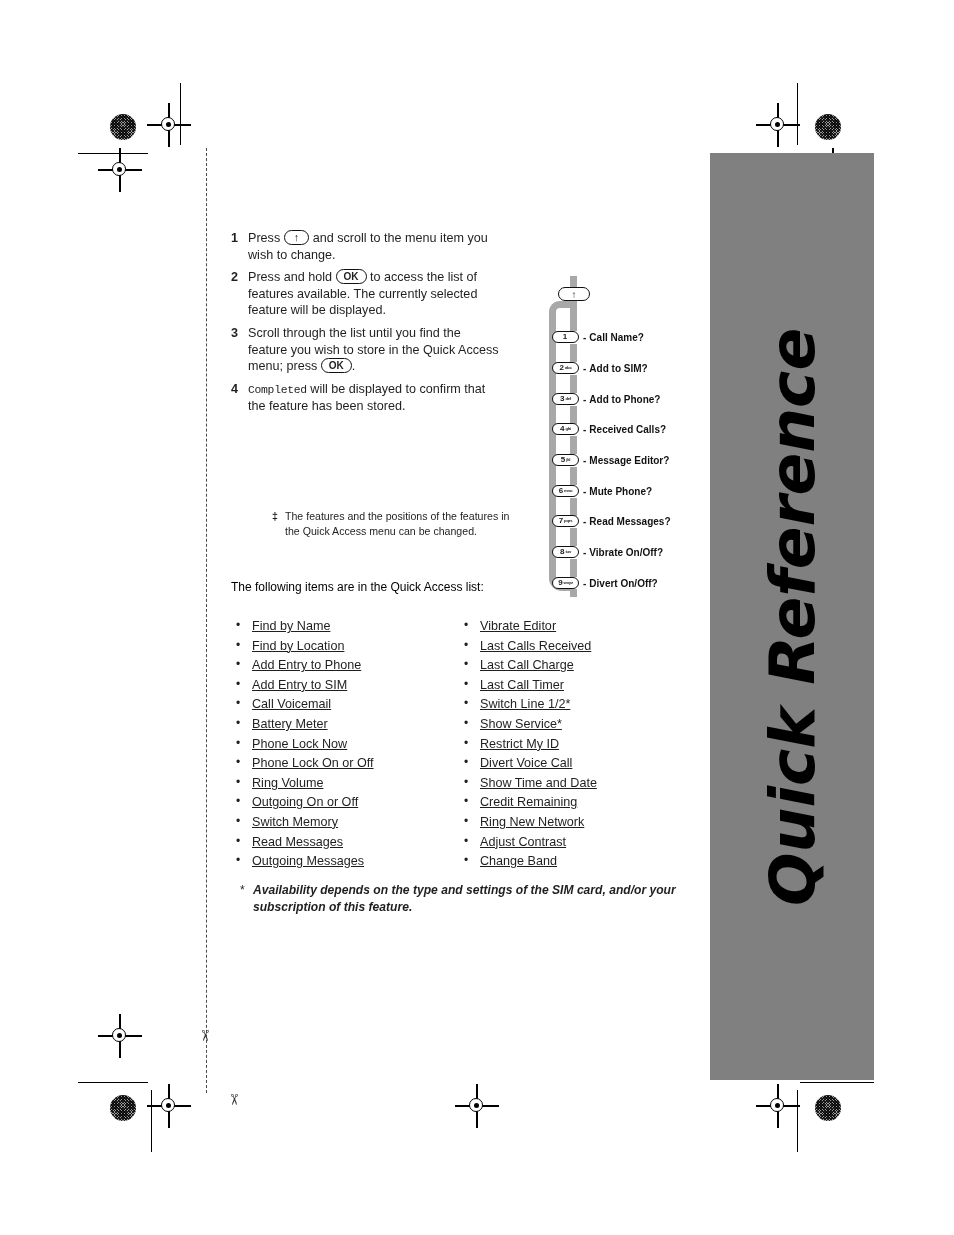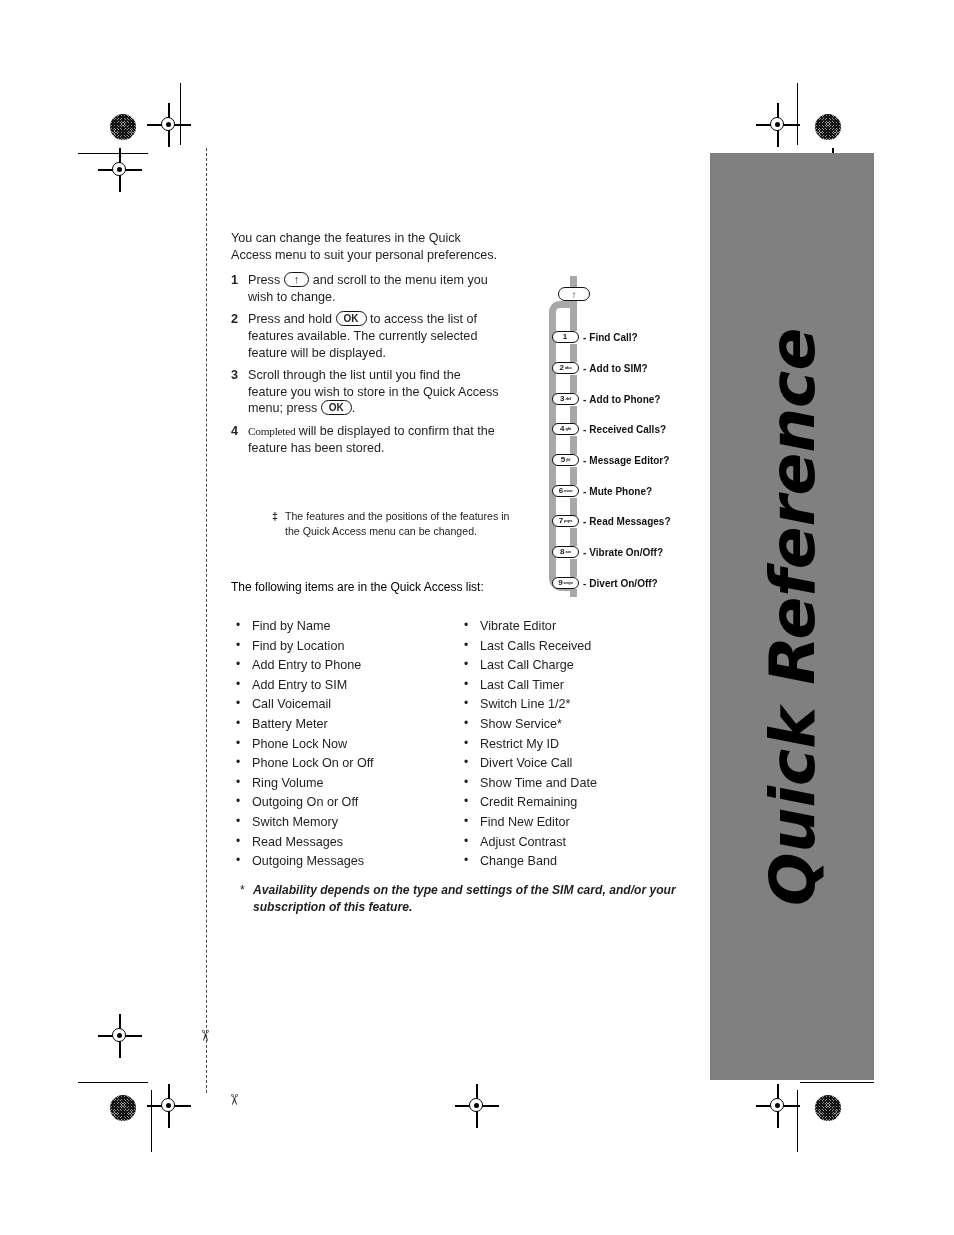--- a/index.html
+++ b/index.html
@@ -145,21 +145,21 @@
     vertical-align: 1px;
     background: #fff;
     white-space: nowrap;
   }
   .keycap.arrow {
     padding: 0px 9px;
     font-size: 11px;
     font-weight: normal;
   }
   .lcd {
-    font-family: Liberation Serif, serif;
+    font-family: Liberation Mono, monospace;
     font-size: 11.4px;
     letter-spacing: -0.3px;
   }
 
   
   #dagger-note {
     position: absolute;
     left: 272px;
     top: 509px;
     width: 246px;
@@ -298,20 +298,21 @@
   #feat-col-left { left: 234px; width: 215px; }
   #feat-col-right { left: 462px; width: 215px; }
   .feat-col ul {
     margin: 0;
     padding: 0;
     list-style: none;
   }
   .feat-col li {
     position: relative;
     padding-left: 18px;
+    text-decoration: underline;
   }
   .feat-col li::before {
     content: "\2022";
     position: absolute;
     left: 2px;
     top: -1px;
     font-size: 12px;
     color: #1f1f1f;
   }
 
@@ -416,21 +417,20 @@
 
   <div class="cut-line-v" style="left:206px; top:148px; height:945px;"></div>
   <div class="scissors" style="left:199px; top:1028px;">✂</div>
   <div class="scissors" style="left:228px; top:1092px;">✂</div>
 
   <div id="side-tab" style="left:710px; top:153px; width:164px; height:927px;">
     <div class="tab-title">Quick Reference</div>
   </div>
 
   <div id="body-col">
-    <p class="intro">You can change the features in the Quick Access menu to suit your personal preferences.</p>
 
     <ol class="steps">
       <li>
         <span class="num">1</span><span>Press</span>
         <span class="keycap arrow">↑</span>
         <span>and scroll to the menu item you wish to change.</span>
       </li>
       <li>
         <span class="num">2</span><span>Press and hold</span>
         <span class="keycap">OK</span>
@@ -468,21 +468,21 @@
     <div class="spine" style="top:357px; height:8px;"></div>
 
     <div class="arrowkey">↑</div>
 
     <div class="menu-row" style="top:97px;">
       <span class="numkey">
         <span class="kn">1</span>
           <span class="kl"></span>
       </span>
       <span class="dash">-</span>
-      <span class="mlabel">Find Call?</span>
+      <span class="mlabel">Call Name?</span>
     </div>
 
     <div class="menu-row" style="top:128px;">
       <span class="numkey">
         <span class="kn">2</span>
           <span class="kl">abc</span>
       </span>
       <span class="dash">-</span>
       <span class="mlabel">Add to SIM?</span>
     </div>
@@ -576,21 +576,21 @@
       <li>Vibrate Editor</li>
       <li>Last Calls Received</li>
       <li>Last Call Charge</li>
       <li>Last Call Timer</li>
       <li>Switch Line 1/2*</li>
       <li>Show Service*</li>
       <li>Restrict My ID</li>
       <li>Divert Voice Call</li>
       <li>Show Time and Date</li>
       <li>Credit Remaining</li>
-      <li>Find New Editor</li>
+      <li>Ring New Network</li>
       <li>Adjust Contrast</li>
       <li>Change Band</li>
     </ul>
   </div>
 
   <div id="star-note">
     <span class="mark">*</span>
     <span class="txt">Availability depends on the type and settings of the SIM card, and/or your subscription of this feature.</span>
   </div>
 

